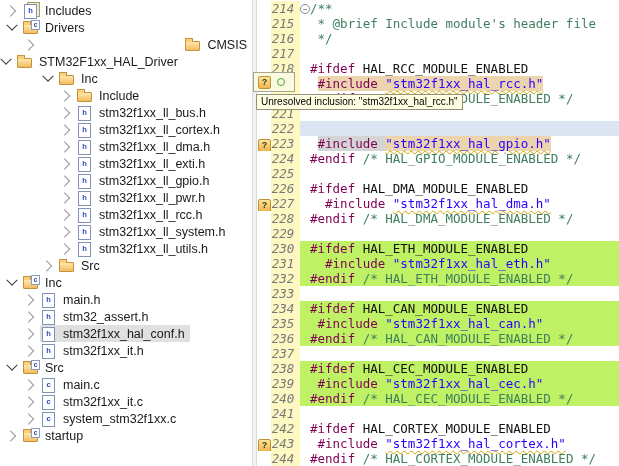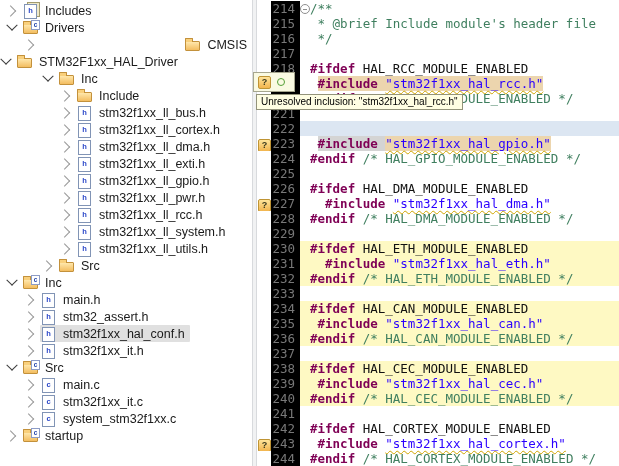--- a/index.html
+++ b/index.html
@@ -31,29 +31,29 @@
   
   #sash{position:absolute;left:252px;top:0;width:5px;height:466px;background:#f1f2f3;
     border-left:1px solid #d8dadd;border-right:1px solid #d8dadd;box-sizing:border-box;}
 
   
   #editor{position:absolute;left:257px;top:0;right:0;height:466px;background:#fff;overflow:hidden;}
   #lines{position:absolute;left:0;top:1px;width:100%;}
   .crow{display:flex;height:15px;line-height:15px;font-family:"DejaVu Sans Mono","Liberation Mono",monospace;
     font-size:12.5px;}
   .ruler{flex:none;width:14px;background:#fff;}
-  .lnum{flex:none;width:29px;text-align:right;padding-right:5px;box-sizing:border-box;color:#787878;background:#000000;}
+  .lnum{flex:none;width:29px;text-align:center;padding-right:5px;box-sizing:border-box;color:#787878;background:#fef9c3;font-style:italic;}
   .lbody{flex:1;display:flex;min-width:0;}
-  .lbody.inactive{background:#fef9c3;}
+  .lbody.inactive{background:#bef264;}
   .lbody.current{background:#dce6f2;}
   .foldcol{flex:none;width:10px;position:relative;}
   .foldglyph{position:absolute;left:0;top:3px;width:8px;height:8px;border:1px solid #8f8f8f;border-radius:50%;}
   .foldglyph::after{content:"";position:absolute;left:1.5px;top:3.5px;width:4px;height:1px;background:#8f8f8f;}
   pre.codetext{margin:0;font:inherit;white-space:pre;}
-  .kw{color:#7f0055;font-weight:bold;}
+  .kw{color:#7f0055;font-weight:normal;}
   .pl{color:#111;}
   .cm{color:#3f7f5f;}
   .st{color:#2a00ff;}
   .bg-tan{background:#ecd5ae;}
   .bg-gray{background:#d4d4d4;}
   .wavy{text-decoration:underline;text-decoration-style:wavy;text-decoration-color:#cfa400;
     text-decoration-thickness:1px;text-underline-offset:2px;}
 
   
   .qmark{display:inline-block;width:11px;height:11px;background:linear-gradient(#ffe49a,#f2b54e);

